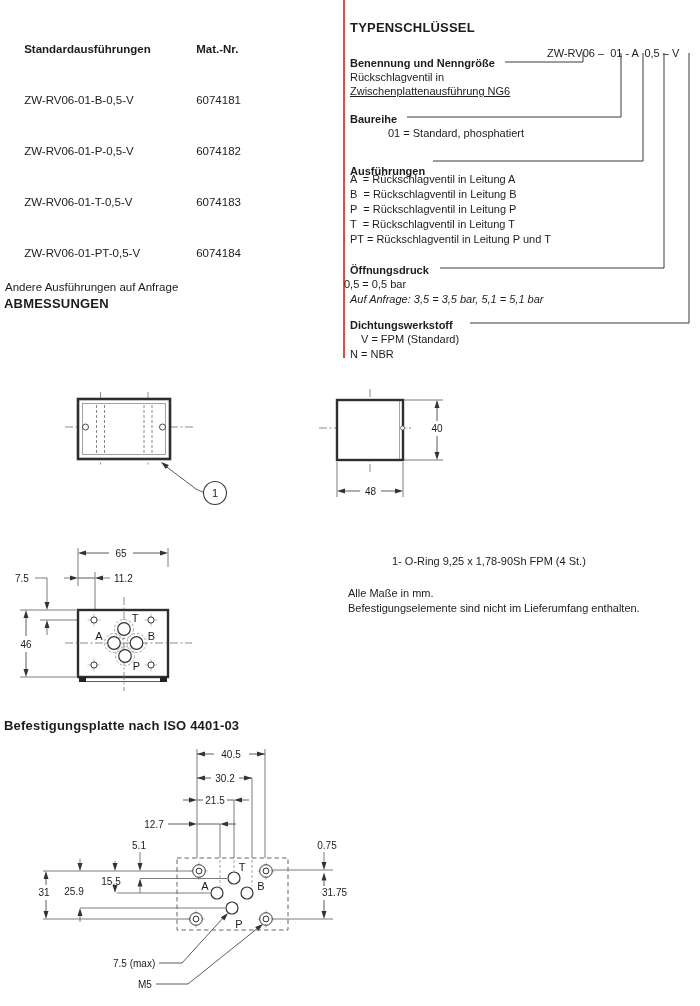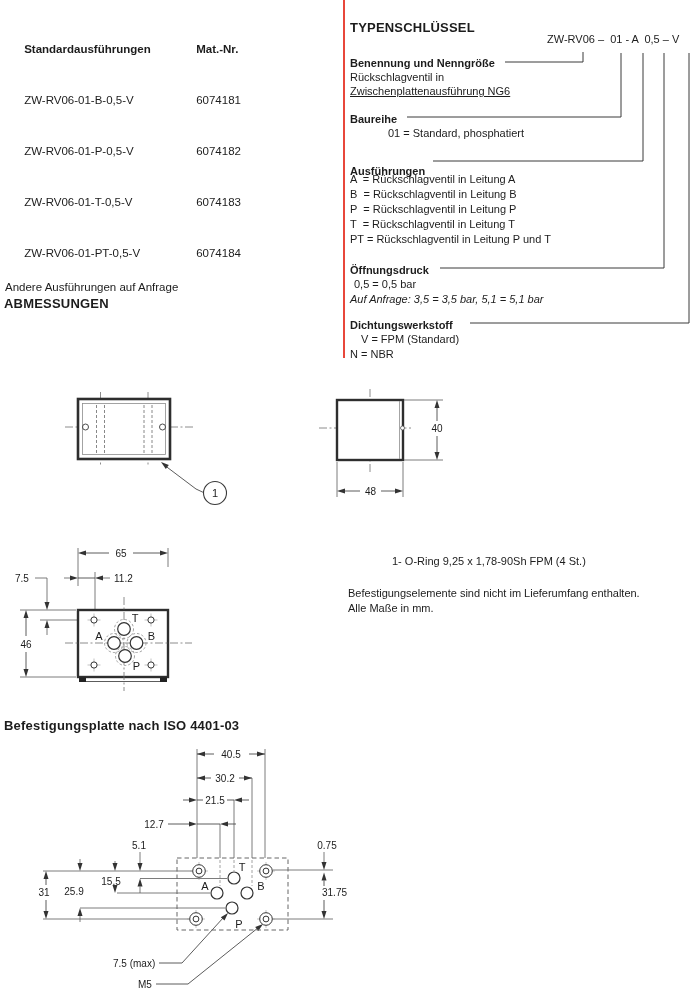--- a/index.html
+++ b/index.html
@@ -40,38 +40,38 @@
     <div class="tbl-row">
       <span class="c1">ZW-RV06-01-T-0,5-V</span><span>6074183</span>
     </div>
     <div class="tbl-row">
       <span class="c1">ZW-RV06-01-PT-0,5-V</span><span>6074184</span>
     </div>
     <div class="tbl-row">Andere Ausführungen auf Anfrage</div>
   </div>
 
   <div class="abs h13" style="left:350px;top:20px;">TYPENSCHLÜSSEL</div>
-  <div class="abs t11 pre" style="left:547px;top:32px;">ZW-RV06 –  01 - A  0,5 – V</div>
+  <div class="abs t11 pre" style="left:547px;top:46px;">ZW-RV06 –  01 - A  0,5 – V</div>
 
   <div class="abs t11 b" style="left:350px;top:56px;">Benennung und Nenngröße</div>
   <div class="abs typ-line" style="left:350px;top:71px;">Rückschlagventil in</div>
   <div class="abs typ-line" style="left:350px;top:85px;text-decoration:underline;">Zwischenplattenausführung NG6</div>
 
   <div class="abs t11 b" style="left:350px;top:112px;text-align:center;">Baureihe</div>
   <div class="abs typ-line" style="left:368px;top:127px;margin-left:20px;">01 = Standard, phosphatiert</div>
 
   <div class="abs t11 b" style="left:350px;top:156px;margin-top:8px;">Ausführungen</div>
   <div class="abs typ-line" style="left:350px;top:173px;">A  = Rückschlagventil in Leitung A</div>
   <div class="abs typ-line" style="left:350px;top:188px;">B  = Rückschlagventil in Leitung B</div>
   <div class="abs typ-line" style="left:350px;top:203px;">P  = Rückschlagventil in Leitung P</div>
   <div class="abs typ-line" style="left:350px;top:218px;">T  = Rückschlagventil in Leitung T</div>
   <div class="abs typ-line" style="left:350px;top:233px;">PT = Rückschlagventil in Leitung P und T</div>
 
   <div class="abs t11 b" style="left:350px;top:263px;">Öffnungsdruck</div>
-  <div class="abs typ-line" style="left:354px;top:278px;">0,5 = 0,5 bar</div>
+  <div class="abs typ-line" style="left:344px;top:278px;">0,5 = 0,5 bar</div>
   <div class="abs typ-line" style="left:350px;top:293px;font-style:italic;">Auf Anfrage: 3,5 = 3,5 bar, 5,1 = 5,1 bar</div>
 
   <div class="abs t11 b" style="left:350px;top:318px;">Dichtungswerkstoff</div>
   <div class="abs typ-line" style="left:350px;top:333px;margin-left:11px;">V = FPM (Standard)</div>
   <div class="abs typ-line" style="left:350px;top:348px;">N = NBR</div>
 
   <svg style="left:0;top:0;" width="700" height="400">
     <g stroke="#3a3a3a" stroke-width="1" fill="none">
       <polyline points="505,62 583,62 583,52"></polyline>
       <polyline points="407,117 621,117 621,53"></polyline>
@@ -207,22 +207,22 @@
         <circle cx="125" cy="116" r="6.3"></circle>
     </g>
     <text x="135" y="78" text-anchor="middle" dominant-baseline="central" class="porttxt">T</text>
     <text x="99" y="96" text-anchor="middle" dominant-baseline="central" class="porttxt">A</text>
     <text x="151.5" y="96" text-anchor="middle" dominant-baseline="central" class="porttxt">B</text>
     <text x="136.5" y="126" text-anchor="middle" dominant-baseline="central" class="porttxt">P</text>
   </svg>
 
   <div class="abs t11" style="left:348px;top:554px;margin-left:44px;">1- O-Ring 9,25 x 1,78-90Sh FPM (4 St.)</div>
   <div class="abs t11" style="left:348px;top:586px;">
+    <div>Alle Maße in mm.</div>
     <div>Befestigungselemente sind nicht im Lieferumfang enthalten.</div>
-    <div>Alle Maße in mm.</div>
   </div>
 
   <div class="abs h13" style="left:4px;top:718px;">Befestigungsplatte nach ISO 4401-03</div>
 
   <svg style="left:30px;top:740px;" width="335" height="266" viewBox="0 0 335 266">
     <g stroke="#5a5a5a" stroke-width="0.8">
       <line x1="167" y1="9" x2="167" y2="118"></line>
       <line x1="235" y1="9" x2="235" y2="118"></line>
       <line x1="190" y1="84" x2="190" y2="118"></line>
       <line x1="204" y1="60" x2="204" y2="118"></line>

